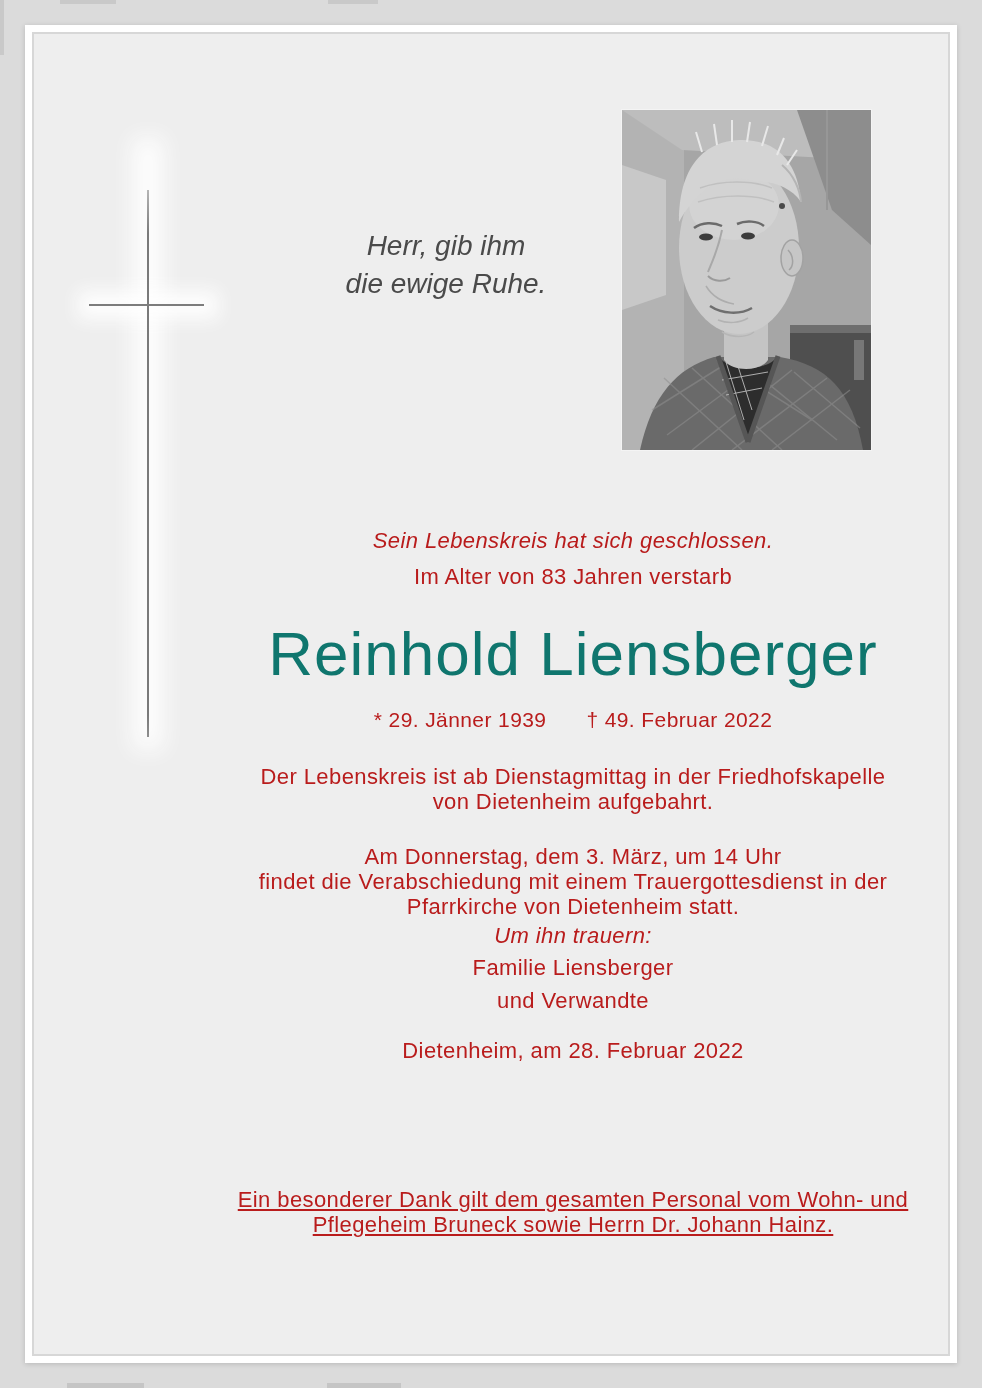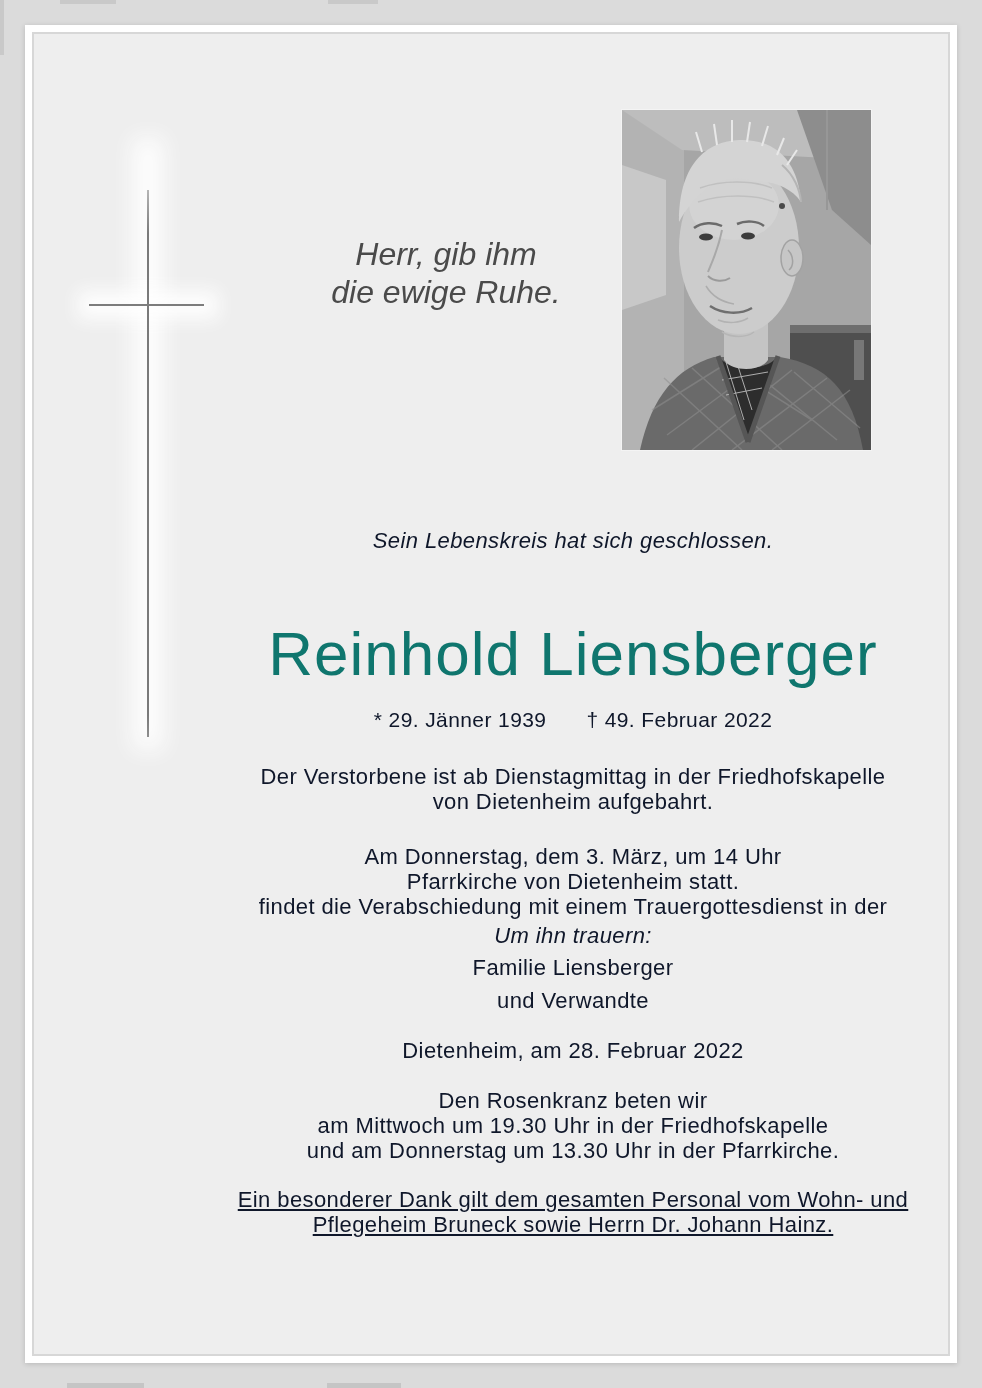--- a/index.html
+++ b/index.html
@@ -21,22 +21,22 @@
         border:2px solid #d7d7d7;background:#eeeeee;}
 
   
   .cross-glow-v{position:absolute;left:133px;top:138px;width:30px;height:612px;background:#ffffff;filter:blur(11px);opacity:.92;}
   .cross-glow-h{position:absolute;left:78px;top:291px;width:140px;height:28px;background:#ffffff;filter:blur(9px);opacity:.92;}
   .cross-line-v{position:absolute;left:147px;top:190px;width:2px;height:547px;
         background:linear-gradient(#b5b5b5,#7a7a7a 8%,#7a7a7a 96%,#8e8e8e);}
   .cross-line-h{position:absolute;left:89px;top:304px;width:115px;height:2px;background:#7d7d7d;}
 
   
-  .txt{position:absolute;text-align:center;color:#0f172a;}
-  .quote{left:296px;top:227px;width:300px;font-size:32px;line-height:38px;font-style:italic;color:#4a4a4a;margin-top:8px;}
+  .txt{position:absolute;text-align:center;color:#b91c1c;}
+  .quote{left:296px;top:227px;width:300px;font-size:28px;line-height:38px;font-style:italic;color:#4a4a4a;}
   .col{left:200px;width:746px;}
   .body{font-size:22px;line-height:25px;letter-spacing:.4px;}
   .italic{font-style:italic;}
   .intro1{top:528px;}
   .intro2{top:564px;}
   .name{top:616px;font-size:62px;line-height:76px;font-weight:300;letter-spacing:1px;color:#0f766e;}
   .dates{top:708px;display:flex;justify-content:center;gap:40px;font-size:21px;line-height:24px;letter-spacing:.4px;}
   .laying{top:764px;}
   .farewell{top:824px;margin-top:20px;}
   .mourn-label{top:923px;line-height:26px;}
@@ -140,49 +140,45 @@
       <circle cx="160" cy="96" r="3" fill="#4a4a4a"></circle>
     </svg>
   </div>
 
   <div class="txt quote">
     <div>Herr, gib ihm</div>
     <div>die ewige Ruhe.</div>
   </div>
 
   <div class="txt col body italic intro1">Sein Lebenskreis hat sich geschlossen.</div>
+  <div class="txt col body intro2">Im Alter von 83 Jahren verstarb</div>
 
   <div class="txt col name">Reinhold Liensberger</div>
 
   <div class="txt col dates">
     <span>* 29. Jänner 1939</span>
     <span>† 49. Februar 2022</span>
   </div>
 
   <div class="txt col body laying">
-    <div>Der Verstorbene ist ab Dienstagmittag in der Friedhofskapelle</div>
+    <div>Der Lebenskreis ist ab Dienstagmittag in der Friedhofskapelle</div>
     <div>von Dietenheim aufgebahrt.</div>
   </div>
 
   <div class="txt col body farewell">
     <div>Am Donnerstag, dem 3. März, um 14 Uhr</div>
+    <div>findet die Verabschiedung mit einem Trauergottesdienst in der</div>
     <div>Pfarrkirche von Dietenheim statt.</div>
-    <div>findet die Verabschiedung mit einem Trauergottesdienst in der</div>
   </div>
 
   <div class="txt col body italic mourn-label">Um ihn trauern:</div>
   <div class="txt col body mourn1">Familie Liensberger</div>
   <div class="txt col body mourn2">und Verwandte</div>
 
   <div class="txt col body dateline">Dietenheim, am 28. Februar 2022</div>
 
-  <div class="txt col body rosary">
-    <div>Den Rosenkranz beten wir</div>
-    <div>am Mittwoch um 19.30 Uhr in der Friedhofskapelle</div>
-    <div>und am Donnerstag um 13.30 Uhr in der Pfarrkirche.</div>
-  </div>
 
   <div class="txt col body thanks">
     <div>Ein besonderer Dank gilt dem gesamten Personal vom Wohn- und</div>
     <div>Pflegeheim Bruneck sowie Herrn Dr. Johann Hainz.</div>
   </div>
 
 </div>
 
 </body></html>

